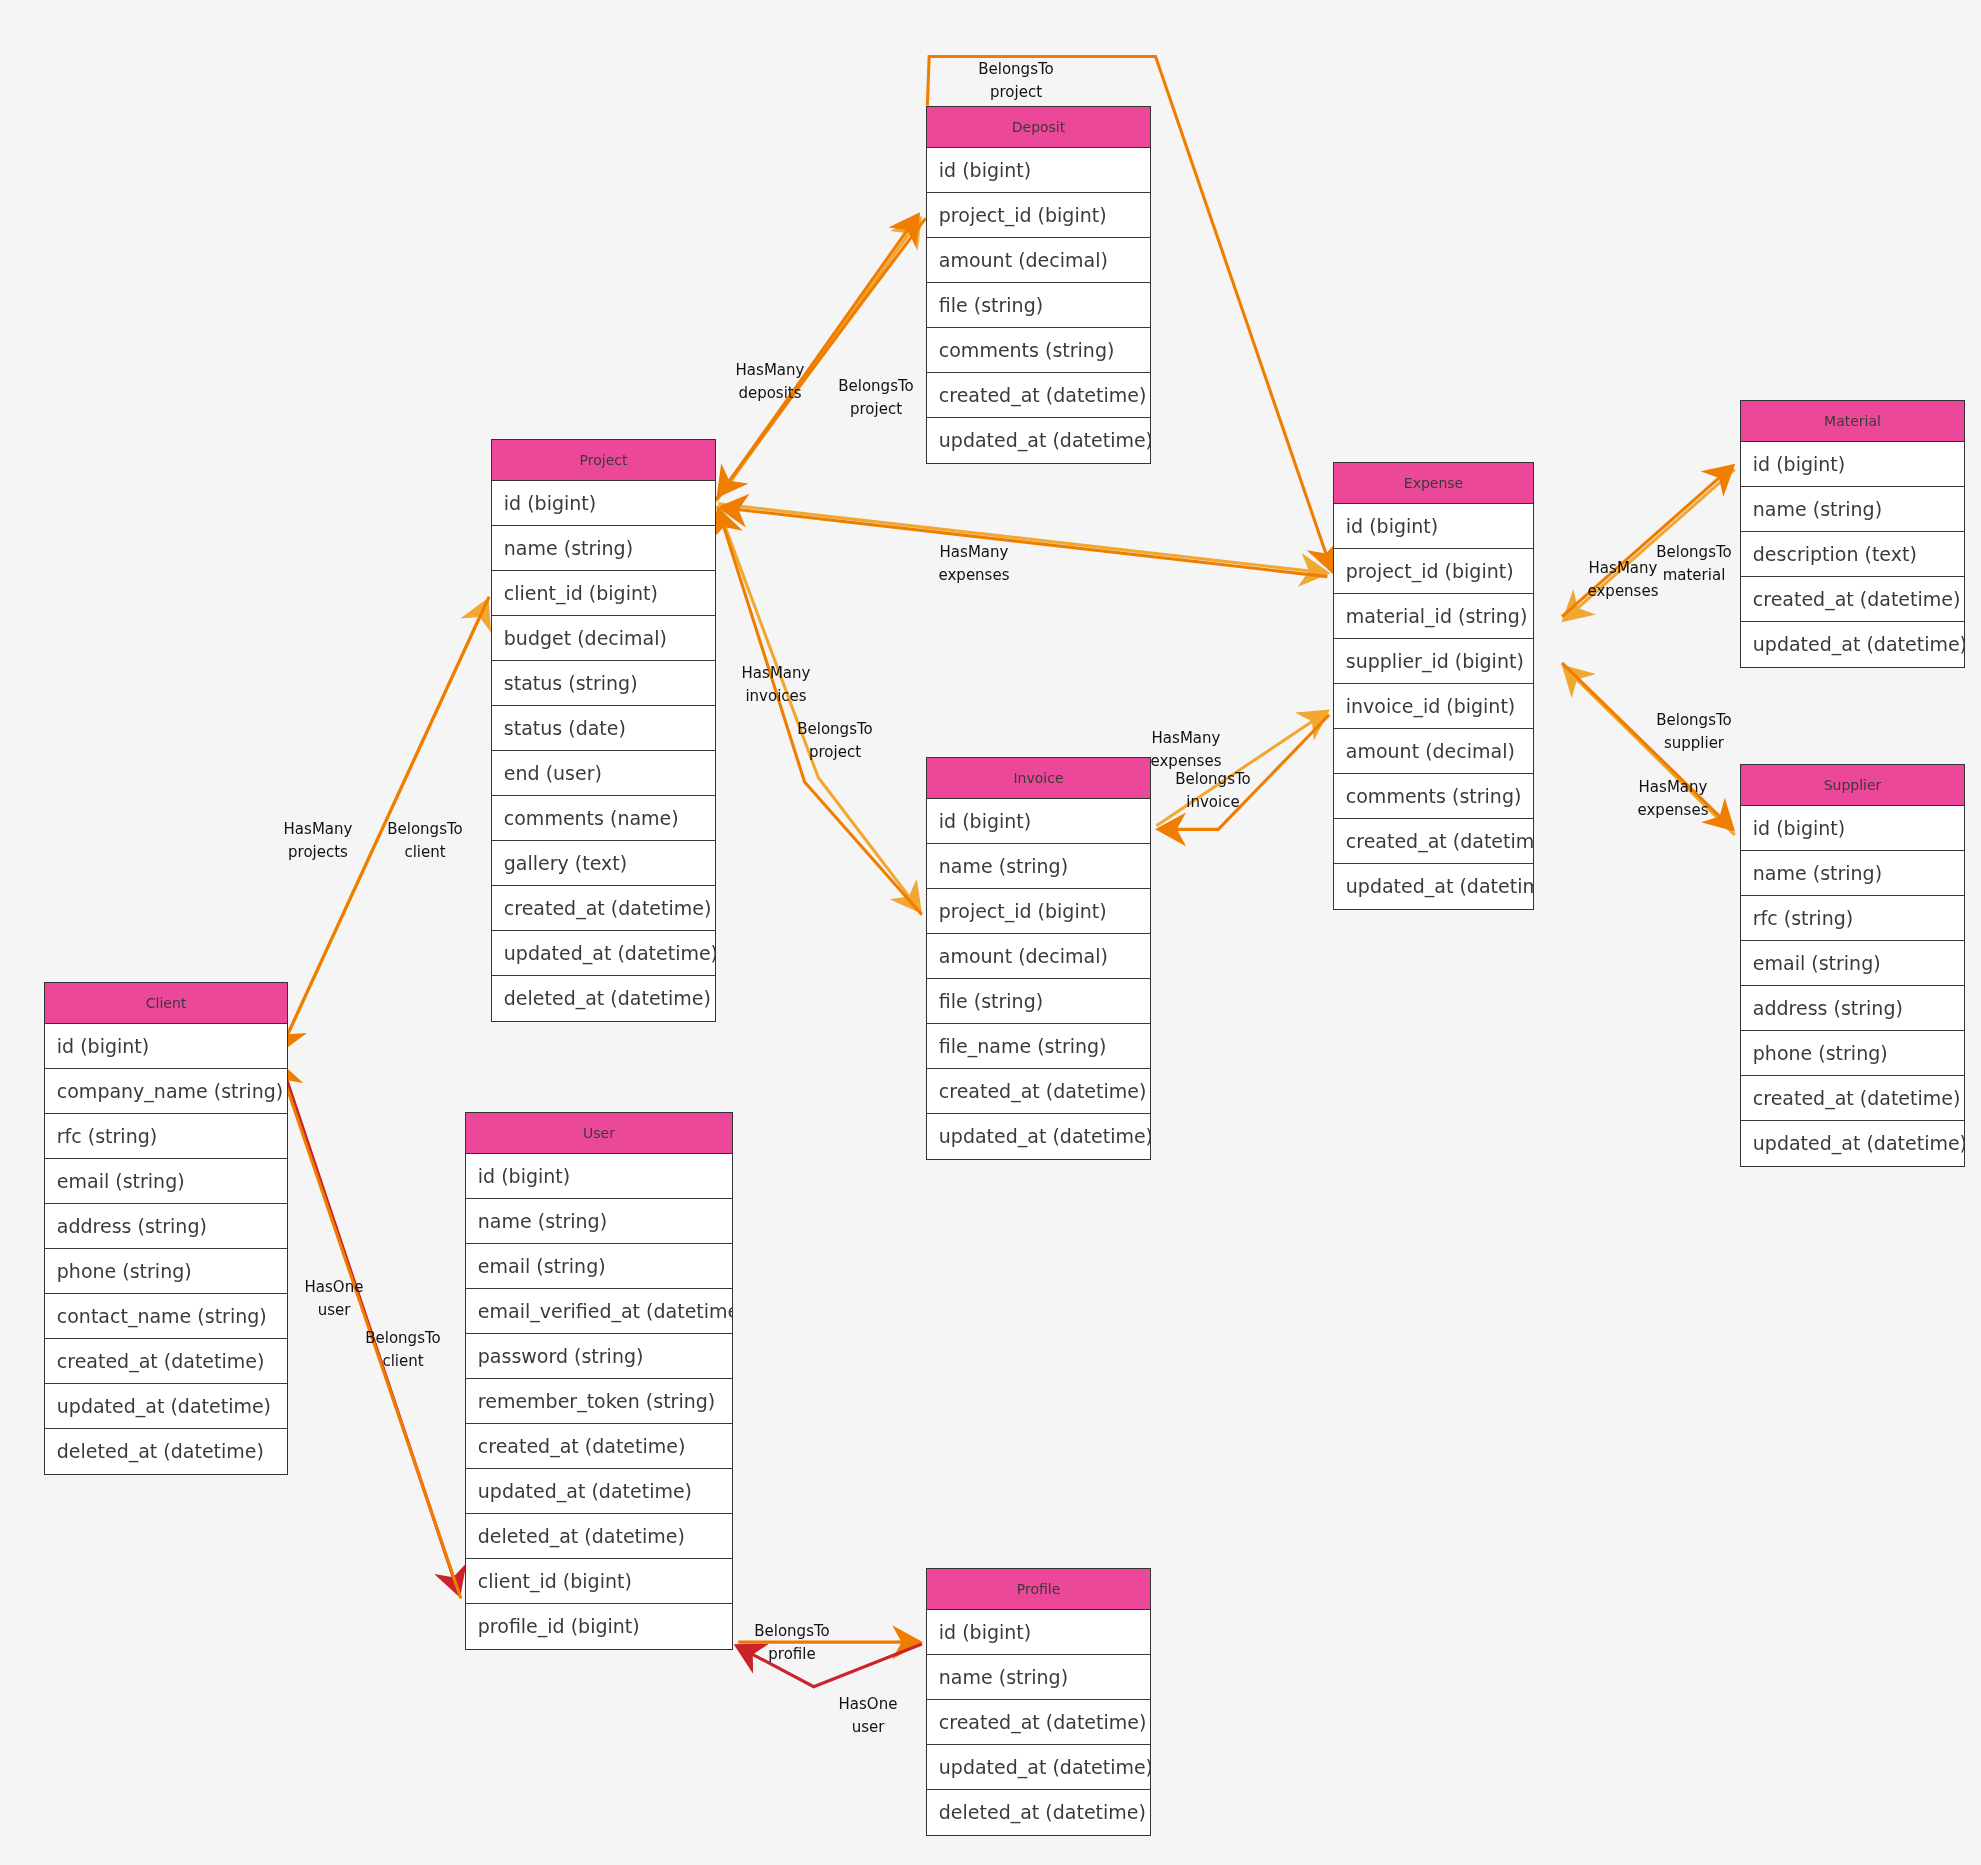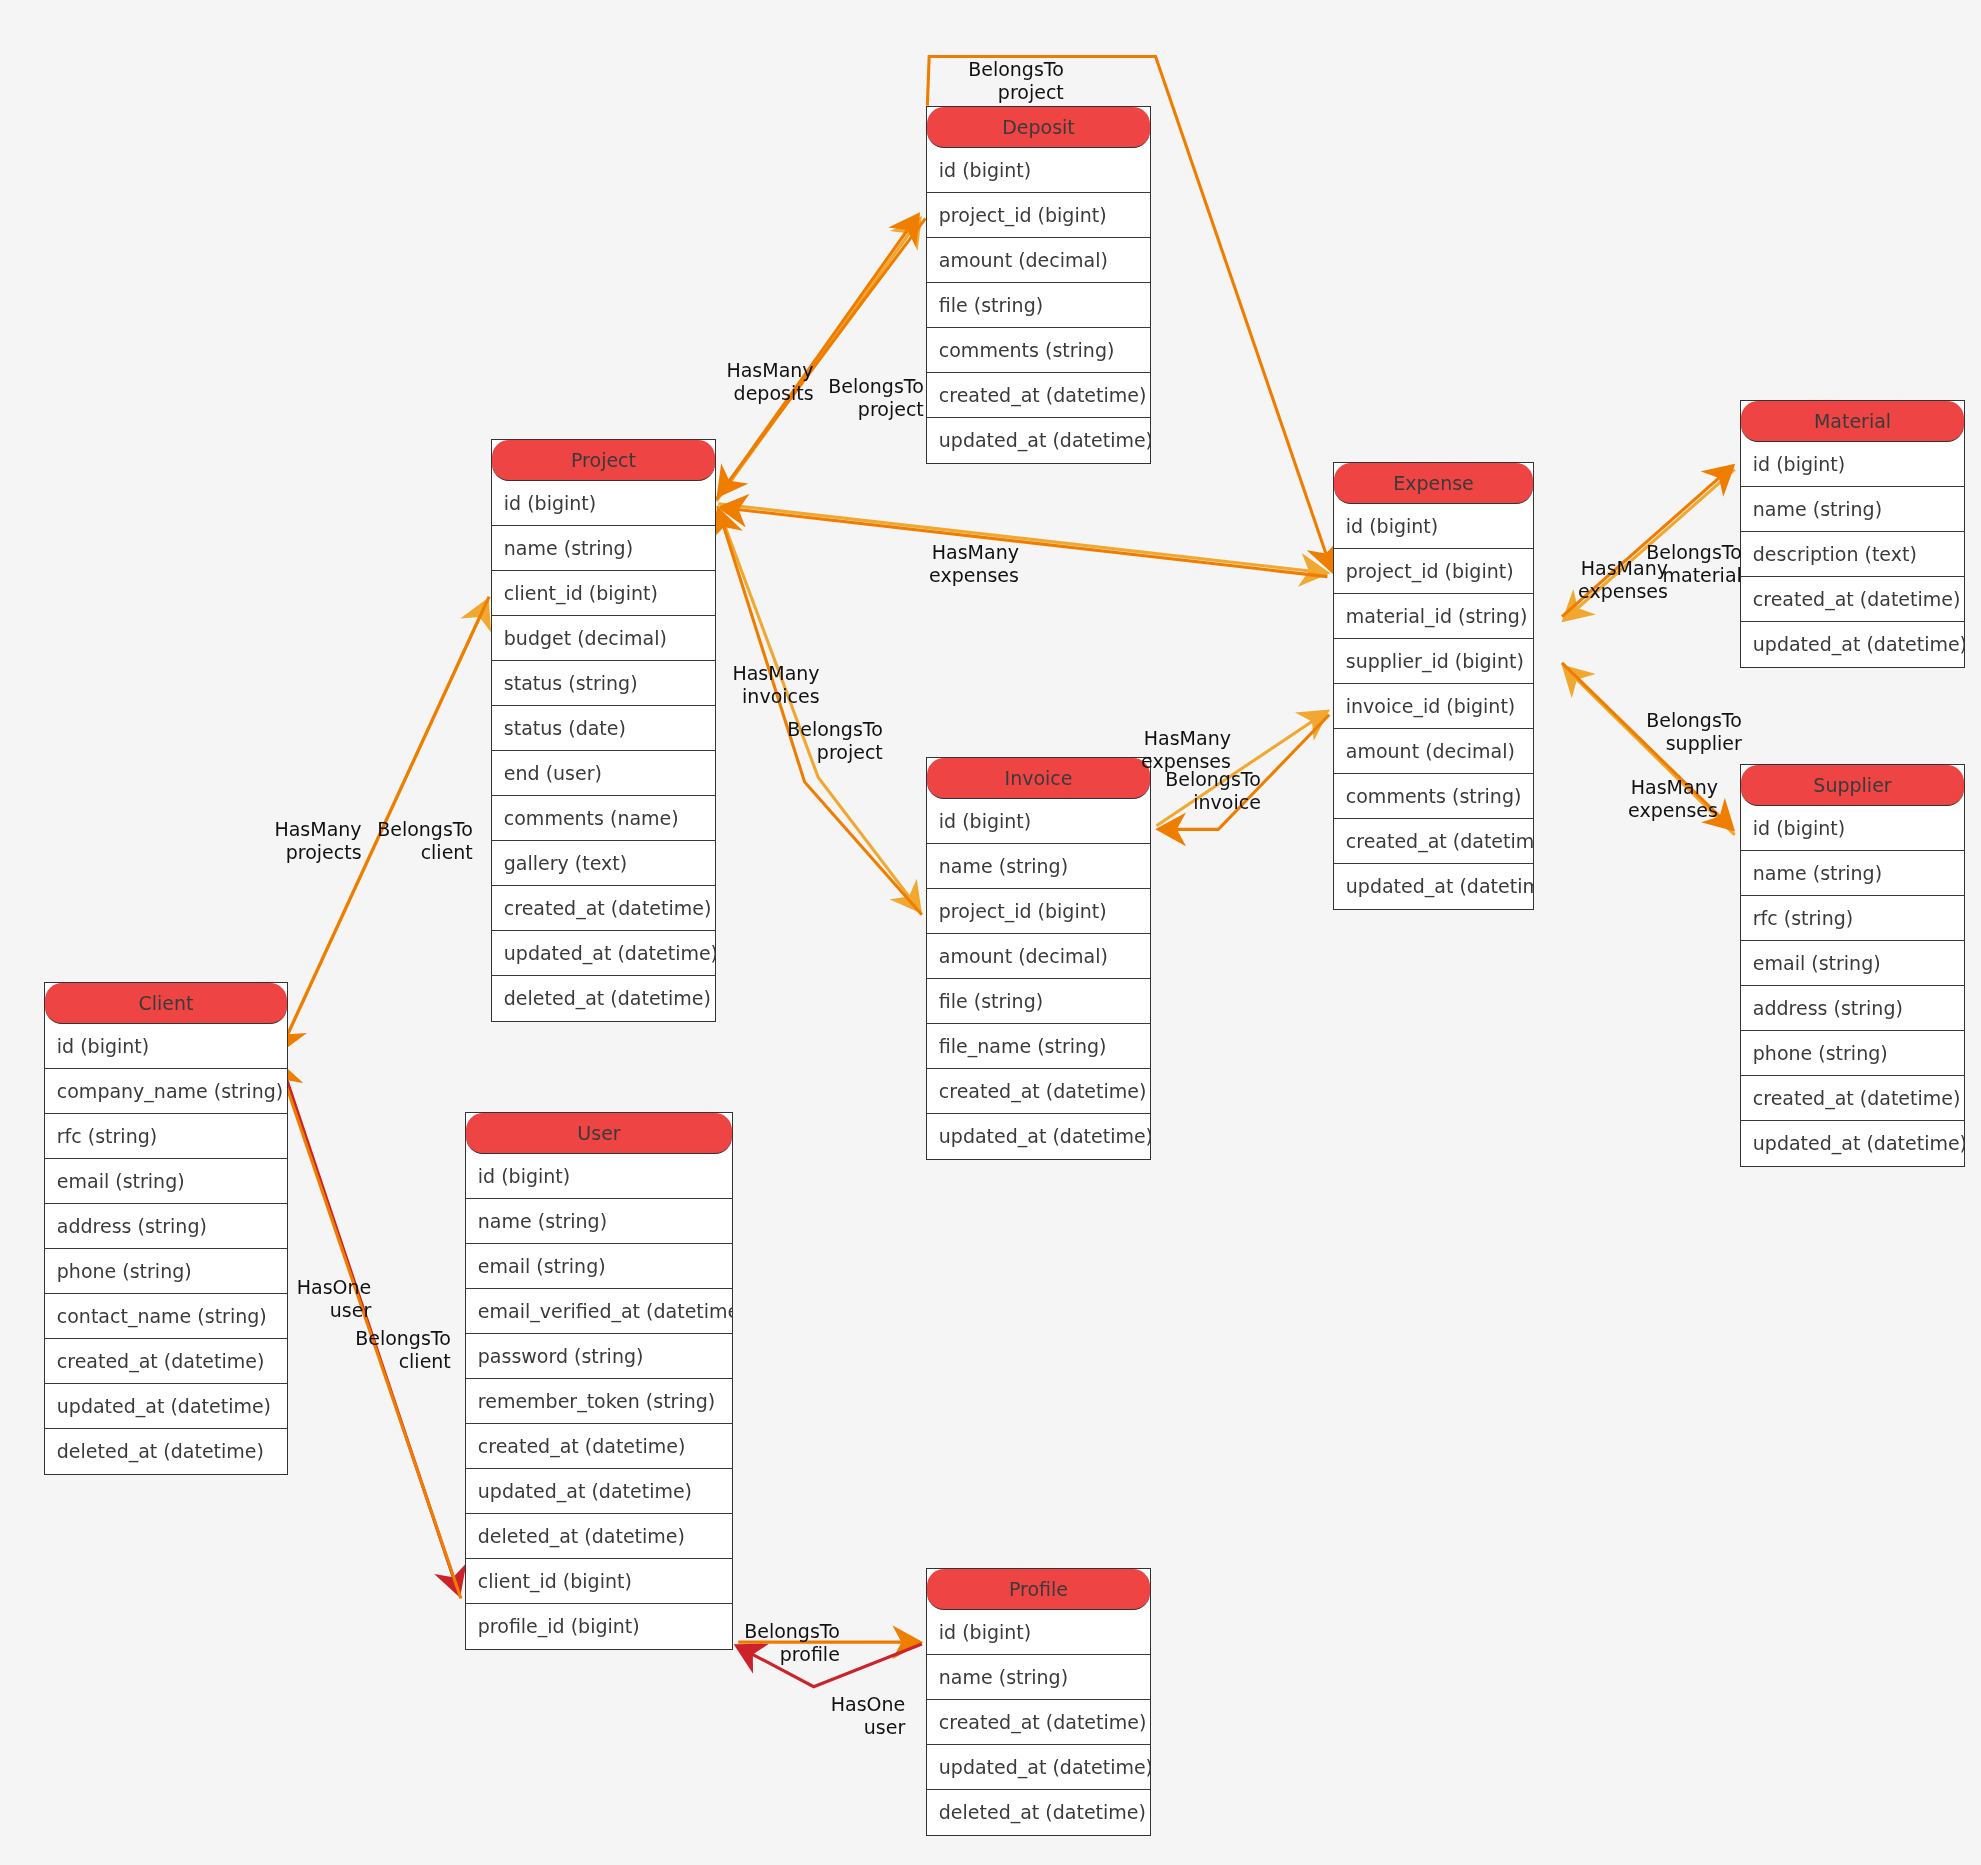--- a/index.html
+++ b/index.html
@@ -14,50 +14,49 @@
   #edges{position:absolute;left:0;top:0;width:1982px;height:1866px;pointer-events:none;}
 
   .entity{
     position:absolute;
     border:1.8px solid #333333;
     background:#ffffff;
     box-sizing:border-box;
     z-index:5;
   }
   .entity-title{
-    background:#ef4444;
+    background:#ec4899;
     border-bottom:1.8px solid #333333;
     text-align:center;
-    font-size:19px;
+    font-size:14px;
     color:#3a3a3a;
     line-height:41px;
     height:41px;
     box-sizing:border-box;
     font-weight:400;
-    border-radius:17px;
   }
   .attr{
     border-bottom:1.4px solid #3a3a3a;
     height:45px;
     line-height:45px;
     box-sizing:border-box;
     padding-left:11.8px;
     font-size:19px;
     color:#3a3a3a;
     white-space:nowrap;
     overflow:hidden;
   }
   .attr:last-child{border-bottom:none;}
 
   .edge-label{
     position:absolute;
-    font-size:19px;
+    font-size:15px;
     color:#111111;
     line-height:23px;
-    text-align:right;
+    text-align:center;
     white-space:pre;
     z-index:8;
     transform:translate(-50%,0);
   }
 </style>
 </head>
 <body>
 
 <div id="canvas">
 

